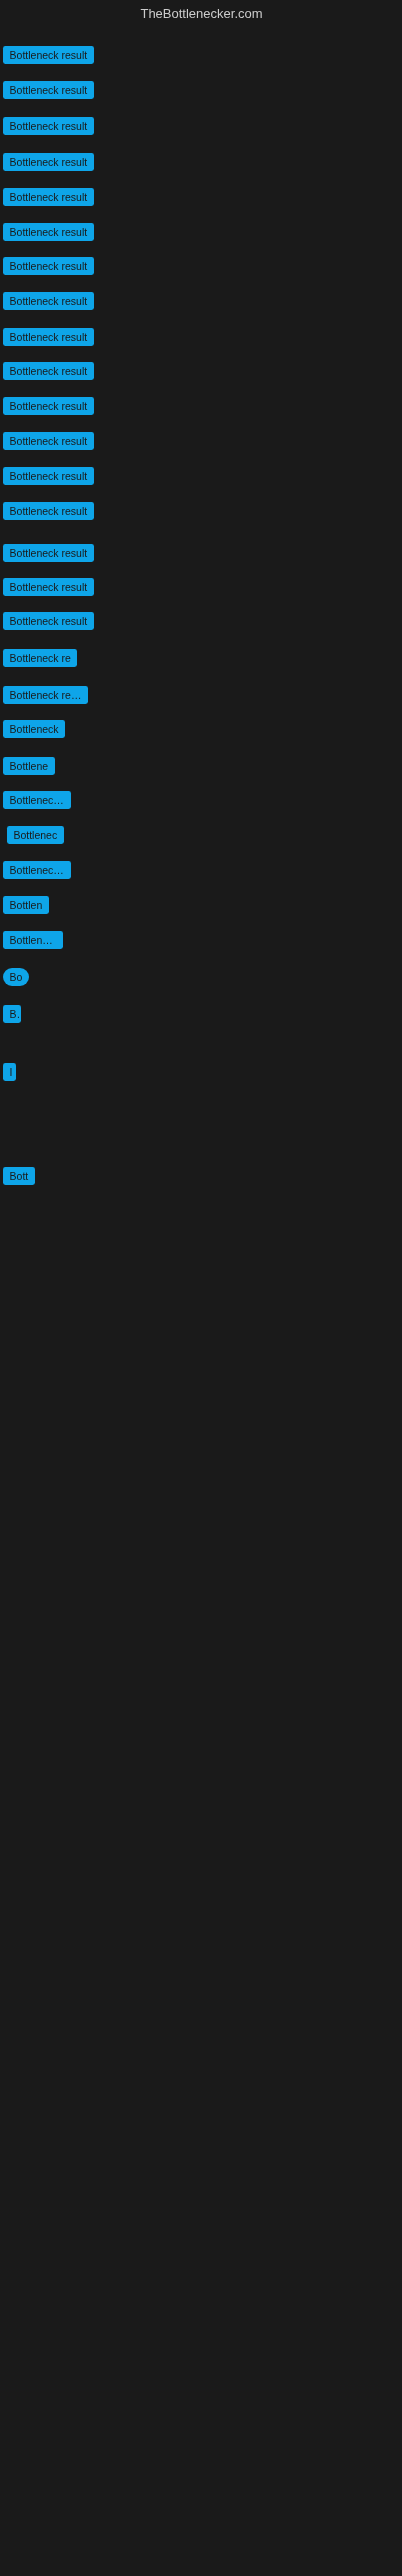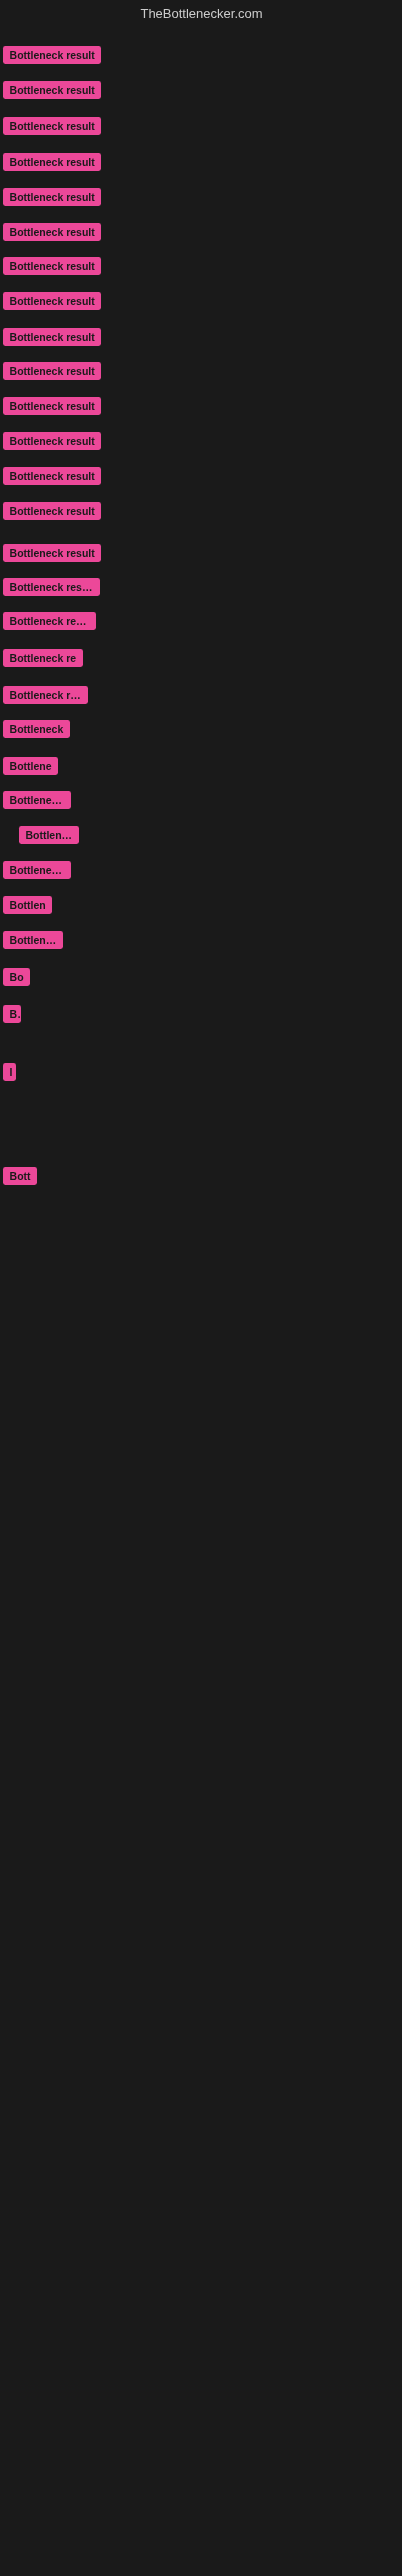--- a/index.html
+++ b/index.html
@@ -16,24 +16,24 @@
     }
     .site-title {
       text-align: center;
       color: #cccccc;
       font-size: 13px;
       padding: 6.4px 0;
       font-weight: normal;
     }
     .bottleneck-badge {
       display: inline-block;
-      background-color: #ec4899;
+      background-color: #0ea5e9;
       color: #1a1a1a;
       font-size: 10.5px;
-      font-weight: bold;
+      font-weight: normal;
       padding: 3.2px 6.4px;
       border-radius: 2.4px;
       white-space: nowrap;
       overflow: hidden;
       text-overflow: ellipsis;
     }
     .row {
       position: absolute;
       left: 0;
       display: flex;
@@ -104,34 +104,34 @@
   </div>
 <div class="row" style="top: 720px; left: 3.2px;">
     <span class="bottleneck-badge" style="max-width: 72px;">Bottleneck</span>
   </div>
 <div class="row" style="top: 757px; left: 3.2px;">
     <span class="bottleneck-badge" style="max-width: 64px; text-align: right;">Bottlene</span>
   </div>
 <div class="row" style="top: 791px; left: 3.2px;">
     <span class="bottleneck-badge" style="max-width: 68px;">Bottleneck r</span>
   </div>
-<div class="row" style="top: 826px; left: 19px; border-radius: 8px;">
+<div class="row" style="top: 826px; left: 7px; border-radius: 8px;">
     <span class="bottleneck-badge" style="max-width: 60px;">Bottlenec</span>
   </div>
 <div class="row" style="top: 861px; left: 3.2px;">
     <span class="bottleneck-badge" style="max-width: 68px;">Bottleneck re</span>
   </div>
 <div class="row" style="top: 896px; left: 3.2px;">
     <span class="bottleneck-badge" style="max-width: 52px;">Bottlen</span>
   </div>
 <div class="row" style="top: 931px; left: 3.2px;">
     <span class="bottleneck-badge" style="max-width: 60px;">Bottleneck</span>
   </div>
 <div class="row" style="top: 968px; left: 3.2px;">
-    <span class="bottleneck-badge" style="max-width: 32px;">Bo</span>
+    <span class="bottleneck-badge" style="max-width: 32px; border-radius: 9px;">Bo</span>
   </div>
 <div class="row" style="top: 1005px; left: 3.2px;">
     <span class="bottleneck-badge" style="max-width: 17.7px;">B</span>
   </div>
 <div class="row" style="top: 1063px; left: 3.2px;">
     <span class="bottleneck-badge" style="max-width: 9.7px;">I</span>
   </div>
 <div class="row" style="top: 1119px; left: 3.2px;">
     <span class="bottleneck-badge" style="max-width: 34px; margin-top: 48px;">Bott</span>
   </div>

